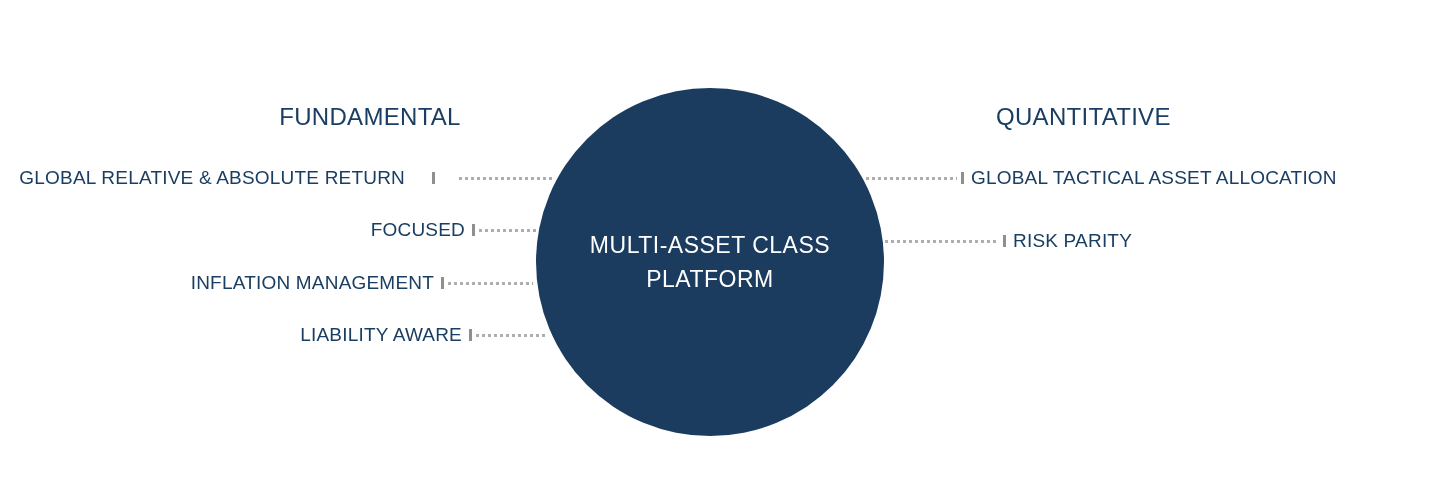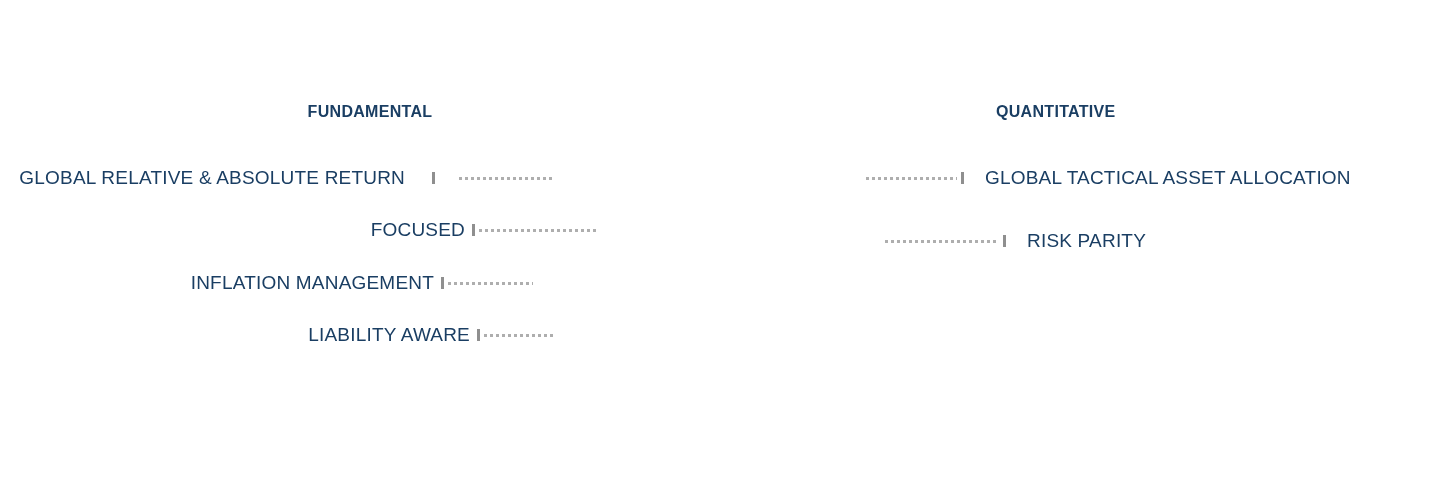--- a/index.html
+++ b/index.html
@@ -41,22 +41,22 @@
     font-size: 23px;
     line-height: 34px;
     letter-spacing: 0.5px;
     white-space: nowrap;
   }
 
   
   .col-header {
     position: absolute;
     top: 103px;
-    font-size: 16px;
-    font-weight: bold;
+    font-size: 24px;
+    font-weight: normal;
     color: var(--text);
     letter-spacing: 0.3px;
     white-space: nowrap;
     z-index: 1;
   }
   .col-header.left { left: 370px; transform: translateX(-50%); }
   .col-header.right { left: 996px; }
 
   
   .row {
@@ -69,21 +69,21 @@
   .row.left-side { left: 0; justify-content: flex-end; }
   .row.right-side { justify-content: flex-start; }
 
   .label {
     font-size: 19px;
     color: var(--text);
     letter-spacing: 0.2px;
     white-space: nowrap;
   }
   .row.left-side .label { margin-right: 7px; }
-  .row.right-side .label { margin-left: 21px; }
+  .row.right-side .label { margin-left: 7px; }
 
   .tick {
     width: 3px;
     height: 12px;
     background: var(--tick);
     flex: 0 0 auto;
   }
   .dots {
     height: 3px;
     flex: 0 0 auto;
@@ -111,26 +111,30 @@
     <span class="tick"></span>
     <span class="dots" style="width:120px;"></span>
   </div>
 
   <div class="row left-side" style="top:271px; width:537px;padding-left:8px;">
     <span class="label">INFLATION MANAGEMENT</span>
     <span class="tick"></span>
     <span class="dots" style="width:85px;"></span>
   </div>
 
-  <div class="row left-side" style="top:323px; width:552px;margin-left:8px;">
+  <div class="row left-side" style="top:323px; width:552px;">
     <span class="label">LIABILITY AWARE</span>
     <span class="tick"></span>
     <span class="dots" style="width:72px;"></span>
   </div>
 
+  <div class="circle">
+    <span class="line">MULTI-ASSET CLASS</span>
+    <span class="line">PLATFORM</span>
+  </div>
 
   <div class="row right-side" style="top:166px; left:862px;">
     <span class="dots" style="width:91px;"></span>
     <span class="tick"></span>
     <span class="label">GLOBAL TACTICAL ASSET ALLOCATION</span>
   </div>
 
   <div class="row right-side" style="top:229px; left:881px;">
     <span class="dots" style="width:114px;"></span>
     <span class="tick"></span>

